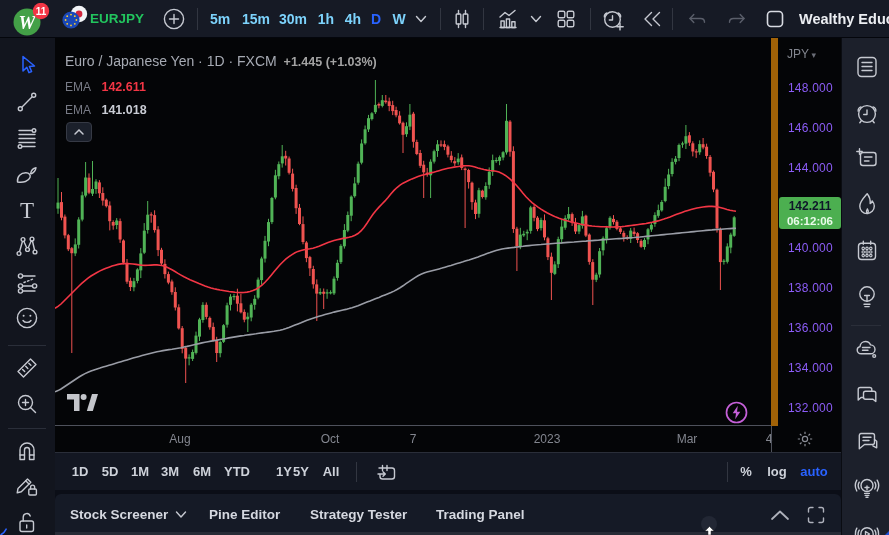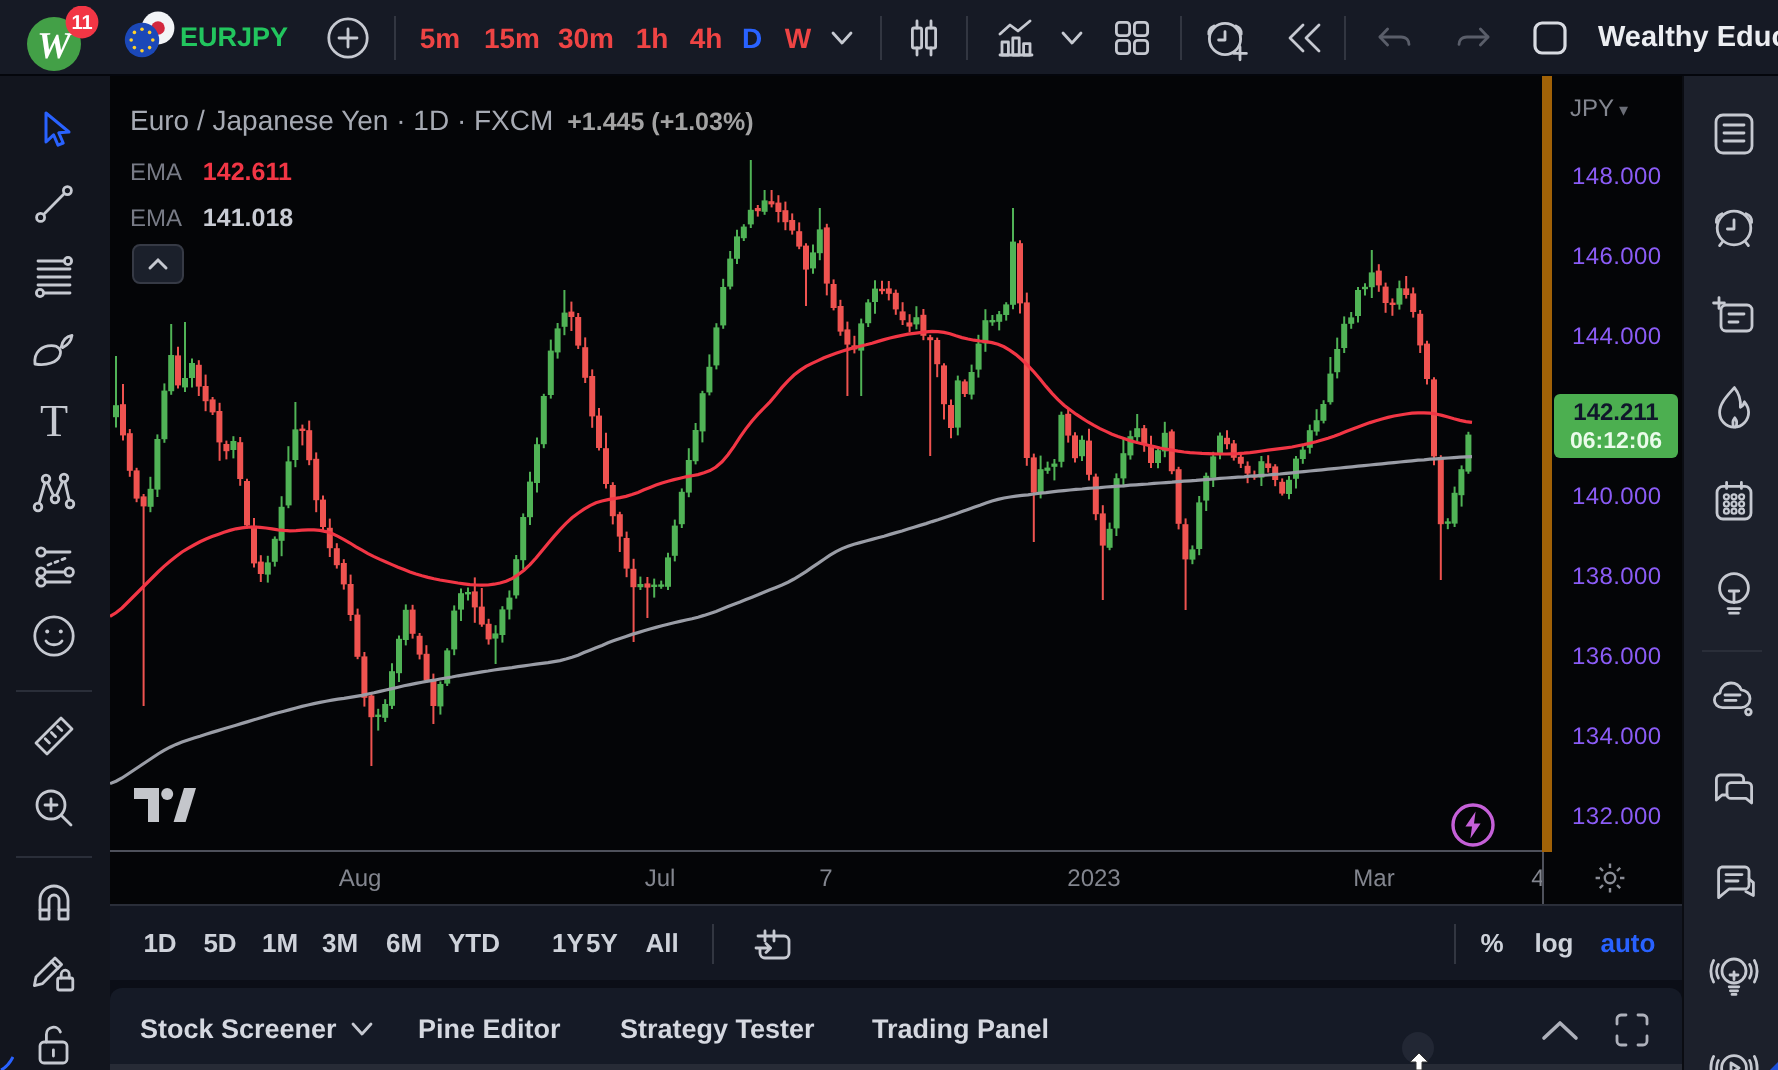--- a/index.html
+++ b/index.html
@@ -1,28 +1,28 @@
 <!DOCTYPE html>
 <html><head><meta charset="utf-8">
 <style>
 *{margin:0;padding:0;box-sizing:border-box}
 html,body{width:889px;height:535px;overflow:hidden;background:#131722;font-family:"Liberation Sans",sans-serif}
 .abs{position:absolute}
 #stage{position:relative;width:889px;height:535px;background:#0b0e17}
 
 #topbar{position:absolute;left:0;top:0;width:889px;height:38px;background:#161a25;border-bottom:1px solid #04060c;color:#d1d4dc}
-.tfitem{position:absolute;top:0;height:38px;line-height:38px;font-size:14px;font-weight:600;color:#ef4444;text-align:center}
+.tfitem{position:absolute;top:0;height:38px;line-height:38px;font-size:14px;font-weight:600;color:#7dd3fc;text-align:center}
 .vsep{position:absolute;top:8px;width:1px;height:22px;background:#323641}
 
 #lefttb{position:absolute;left:0;top:38px;width:55px;height:497px;background:#12151e}
 
 #rightsb{position:absolute;left:841px;top:38px;width:48px;height:497px;background:#1c202b;border-left:1px solid #0a0c12}
 
 #chart{position:absolute;left:55px;top:38px;width:786px;height:414px;background:#040507}
-#paxis{position:absolute;left:771px;top:38px;width:70px;height:414px;background:#040507;border-left:5px solid #a16207}
+#paxis{position:absolute;left:771px;top:38px;width:70px;height:414px;background:#040507;border-left:7px solid #a16207}
 #chart .bborder{position:absolute;left:0;top:387px;width:786px;height:1px;background:#4e515b}
 #taxis{position:absolute;left:55px;top:426px;width:786px;height:26px;background:#040507}
 .plabel{position:absolute;left:10px;font-size:12px;color:#8b5cf6;letter-spacing:.2px}
 .tlabel{position:absolute;top:6px;font-size:12px;color:#83868f}
 
 #rangebar{position:absolute;left:55px;top:452px;width:786px;height:38px;background:#131722;border-top:1px solid #2a2e39;color:#ced2da}
 .rgitem{position:absolute;top:0;height:38px;line-height:38px;font-size:13px;font-weight:600;color:#ced2da;text-align:center}
 
 #botpanel{position:absolute;left:55px;top:494px;width:786px;height:41px;background:#151a26;border-radius:6px 6px 0 0}
 .bpitem{position:absolute;top:0;height:41px;line-height:41px;font-size:13.5px;font-weight:600;color:#d5d8e0}
@@ -464,21 +464,21 @@
 <div class="plabel" style="top:283px">136.000</div>
 <div class="plabel" style="top:323px">134.000</div>
 <div class="plabel" style="top:363px">132.000</div>
 <div class="abs" style="left:1px;top:159px;width:62px;height:32px;background:#4caf50;border-radius:3px;text-align:center">
 <div style="font-size:12px;font-weight:700;color:#0f172a;line-height:16px;margin-top:1px">142.211</div>
 <div style="font-size:11.5px;font-weight:700;color:#eafbea;line-height:14px">06:12:06</div>
       </div>
     </div>
   <div id="taxis">
       <div class="tlabel" style="left:105px;width:40px;text-align:center">Aug</div>
-<div class="tlabel" style="left:255px;width:40px;text-align:center">Jul</div>
+<div class="tlabel" style="left:255px;width:40px;text-align:center">Oct</div>
 <div class="tlabel" style="left:338px;width:40px;text-align:center">7</div>
 <div class="tlabel" style="left:472px;width:40px;text-align:center">2023</div>
 <div class="tlabel" style="left:612px;width:40px;text-align:center">Mar</div>
 <div class="tlabel" style="left:694px;width:40px;text-align:center">4</div>
 <svg class="ic abs" style="left:741px;top:4px" width="18" height="18" viewBox="0 0 18 18" fill="none" stroke="#8a8d96" stroke-width="1.2">
         <circle cx="9" cy="9" r="2.6"></circle>
         <path d="M9 1.8 V4 M9 14 V16.2 M1.8 9 H4 M14 9 H16.2 M3.9 3.9 L5.5 5.5 M12.5 12.5 L14.1 14.1 M14.1 3.9 L12.5 5.5 M5.5 12.5 L3.9 14.1"></path>
       </svg>
 <div class="abs" style="left:716px;top:0;width:1px;height:26px;background:#4e515b"></div>
     </div>

